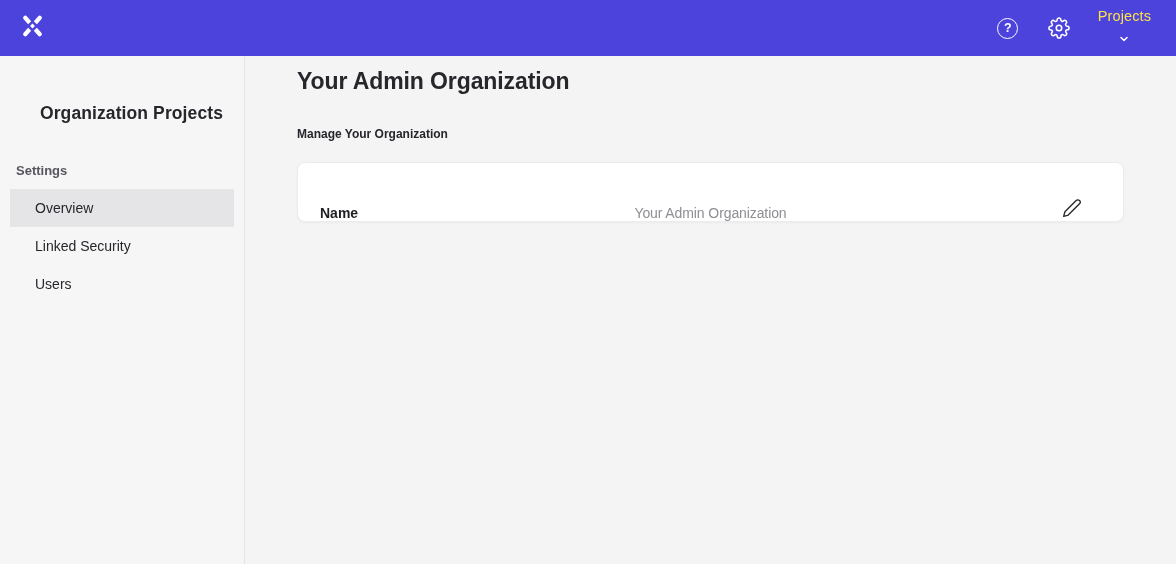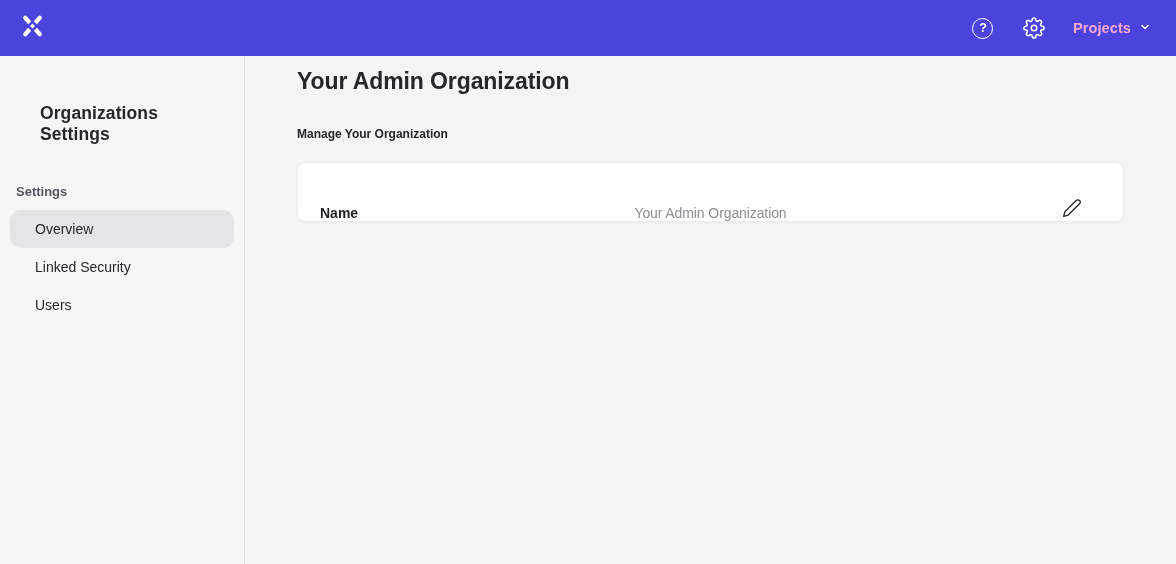--- a/index.html
+++ b/index.html
@@ -31,22 +31,22 @@
     border:1.6px solid #ffffff;
     border-radius:50%;
     display:flex; align-items:center; justify-content:center;
   }
   .help-circle span {
     color:#ffffff; font-size:12.5px; font-weight:600; line-height:1;
     transform:translateY(-0.5px);
   }
   .projects {
     display:flex; align-items:center; gap:8px;
-    color:#f9a8d4; font-weight:700; font-size:14.5px;
-    cursor:pointer; letter-spacing:0.1px;
+    color:#fde047; font-weight:400; font-size:14.5px;
+    cursor:pointer; letter-spacing:0.1px;flex-direction:column;
   }
 
   
   .layout { display:flex; height:508px; }
 
   
   .sidebar {
     width:245px; flex:0 0 245px;
     background:#f6f6f7;
     border-right:1px solid #e4e4e6;
@@ -59,21 +59,21 @@
   .section-label {
     margin:39px 16px 11px 16px;
     font-size:13px; font-weight:600; color:#56565e;
   }
   .nav { padding:0 10px; }
   .nav-item {
     height:38px;
     display:flex; align-items:center;
     padding-left:25px;
     font-size:14px; font-weight:500; color:#26262b;
-    border-radius:11px;
+    border-radius:1px;
     cursor:pointer;
   }
   .nav-item.active { background:#e5e5e7; }
 
   
   .main { flex:1; padding:12px 52px 0 52px; position:relative; }
   .page-title {
     font-size:23px; font-weight:700; color:#26262b;
     letter-spacing:-0.1px;
   }
@@ -145,21 +145,21 @@
           <polyline points="6 9 12 15 18 9"></polyline>
         </svg>
       </span>
     </div>
   </div>
 </header>
 
 <div class="layout">
 
   <aside class="sidebar">
-    <div class="sidebar-title">Organizations Settings</div>
+    <div class="sidebar-title">Organization Projects</div>
     <div class="section-label">Settings</div>
     <nav class="nav">
       <div class="nav-item active">Overview</div>
       <div class="nav-item">Linked Security</div>
       <div class="nav-item">Users</div>
     </nav>
   </aside>
 
   <main class="main">
     <h1 class="page-title">Your Admin Organization</h1>

